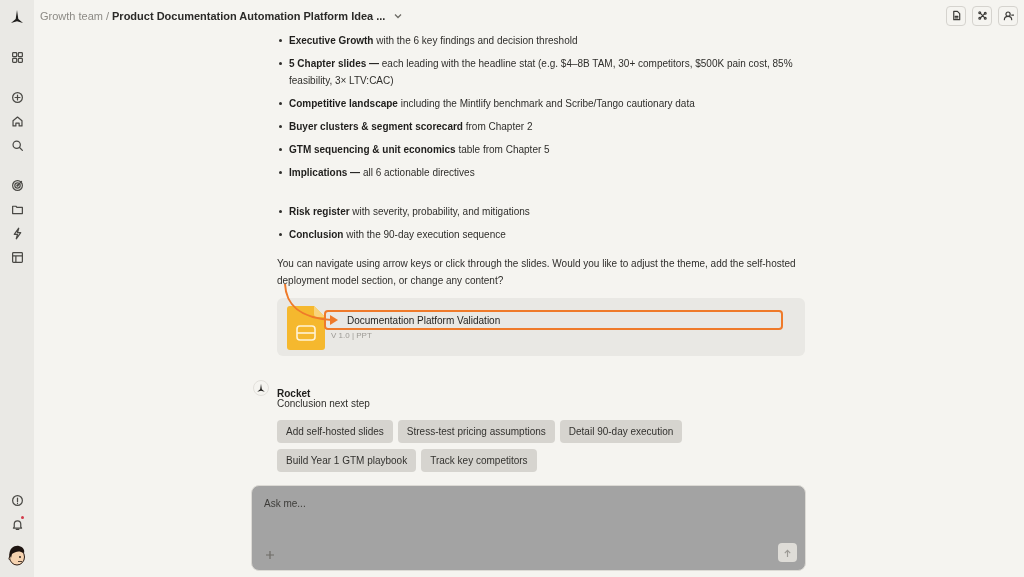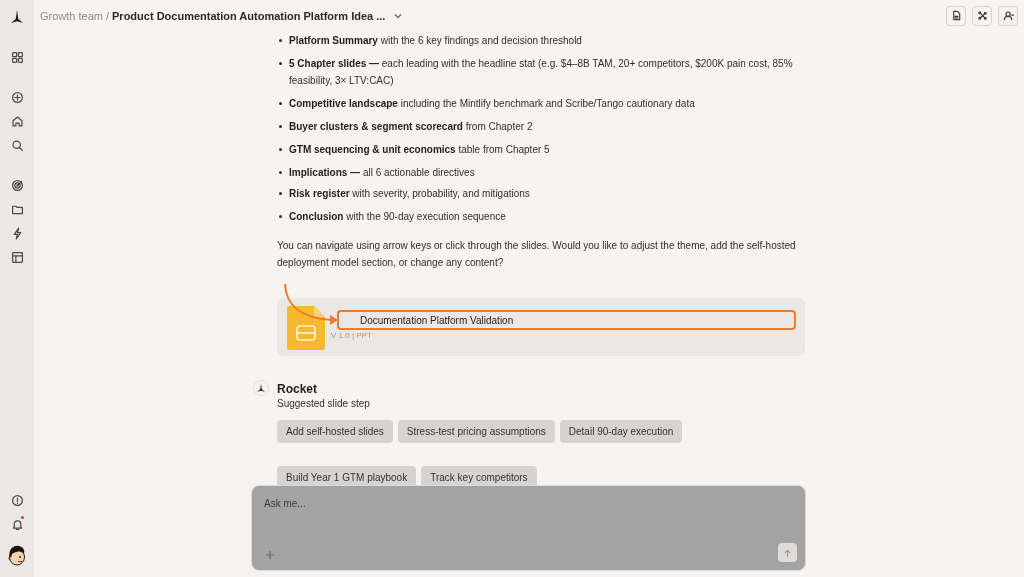--- a/index.html
+++ b/index.html
@@ -56,37 +56,37 @@
     .bullet-list li b { font-weight: bold; color: #1f1e1c; }
 
     .para { font-size: 10px; line-height: 17px; color: #2f2e2b; }
 
     .file-card {
       position: absolute; left: 277px; top: 298px; width: 528px; height: 58px;
       background: #e9e8e4; border-radius: 6px;
     }
     .file-icon { position: absolute; left: 10px; top: 8px; width: 38px; height: 44px; }
     .file-title-box {
-      position: absolute; left: 60px; top: 12px; width: 459px; height: 20px;
+      position: absolute; left: 47px; top: 12px; width: 459px; height: 20px;
       border: 2.5px solid #ef7a2a; border-radius: 4px;
       display: flex; align-items: center; padding-left: 21px;
       font-size: 10px; color: #1f1e1c;
     }
     .file-meta { position: absolute; left: 54px; top: 33px; font-size: 8px; color: #9c9a95; }
     .annot-arrow { position: absolute; left: 280px; top: 282px; width: 64px; height: 44px; pointer-events: none; }
 
     
     .rocket-row { position: absolute; left: 253px; top: 380px; display: flex; align-items: center; }
     .rocket-avatar {
       width: 16px; height: 16px; border-radius: 50%; border: 1px solid #e2e0db;
       background: #f5f4f0; display: flex; align-items: center; justify-content: center;
     }
-    .rocket-name { position: absolute; left: 24px; top: 2px; font-size: 12px; font-weight: bold; color: #1f1e1c; white-space: nowrap; }
+    .rocket-name { position: absolute; left: 24px; top: 8px; font-size: 10px; font-weight: bold; color: #1f1e1c; white-space: nowrap; }
     .suggest-label { position: absolute; left: 277px; top: 398px; font-size: 10px; color: #2f2e2b; }
-    .chips { position: absolute; left: 277px; top: 420px; width: 440px; display: flex; flex-wrap: wrap; gap: 23px 5px; align-items: center; }
+    .chips { position: absolute; left: 277px; top: 420px; width: 440px; display: flex; flex-wrap: wrap; gap: 6px 5px; align-items: center; }
     .chip {
       height: 23px; padding: 0 9px; background: #d6d4cf; border-radius: 4px;
       font-size: 10px; color: #33322f; display: flex; align-items: center; cursor: pointer; white-space: nowrap;
     }
 
     
     .composer {
       position: absolute; left: 251px; top: 485px; width: 555px; height: 86px;
       border: 1px solid #dcdad5; border-radius: 8px; background: #a3a3a3;
     }
@@ -226,26 +226,26 @@
               <path d="M1.5 10.5c0-2.2 1.8-3.5 4-3.5s4 1.3 4 3.5"></path>
               <path d="M9.5 5.5h2"></path>
             </svg>
         </span>
       </div>
     </div>
   </header>
 
   <section class="content">
     <ul class="bullet-list">
-      <li style="margin-bottom:6px;"><b>Platform Summary</b><span> with the 6 key findings and decision threshold</span></li>
-      <li style="margin-bottom:6px;"><b>5 Chapter slides —</b><span> each leading with the headline stat (e.g. $4–8B TAM, 20+ competitors, $200K pain cost, 85% feasibility, 3× LTV:CAC)</span></li>
+      <li style="margin-bottom:6px;"><b>Executive Growth</b><span> with the 6 key findings and decision threshold</span></li>
+      <li style="margin-bottom:6px;"><b>5 Chapter slides —</b><span> each leading with the headline stat (e.g. $4–8B TAM, 30+ competitors, $500K pain cost, 85% feasibility, 3× LTV:CAC)</span></li>
       <li style="margin-bottom:6px;"><b>Competitive landscape</b><span> including the Mintlify benchmark and Scribe/Tango cautionary data</span></li>
       <li style="margin-bottom:6px;"><b>Buyer clusters &amp; segment scorecard</b><span> from Chapter 2</span></li>
       <li style="margin-bottom:6px;"><b>GTM sequencing &amp; unit economics</b><span> table from Chapter 5</span></li>
-      <li style="margin-bottom:4px;"><b>Implications —</b><span> all 6 actionable directives</span></li>
+      <li style="margin-bottom:22px;"><b>Implications —</b><span> all 6 actionable directives</span></li>
       <li style="margin-bottom:6px;"><b>Risk register</b><span> with severity, probability, and mitigations</span></li>
       <li><b>Conclusion</b><span> with the 90-day execution sequence</span></li>
     </ul>
     <p class="para" style="margin-top:12px;">You can navigate using arrow keys or click through the slides. Would you like to adjust the theme, add the self-hosted deployment model section, or change any content?</p>
   </section>
 
   <div class="file-card">
     <div class="file-icon">
       <svg viewBox="0 0 38 44" width="38" height="44">
         <path d="M3 0h24l11 11v30a3 3 0 0 1-3 3H3a3 3 0 0 1-3-3V3a3 3 0 0 1 3-3z" fill="#f5b82e"></path>
@@ -264,21 +264,21 @@
   </svg>
 
   <div class="rocket-row">
     <div class="rocket-avatar">
       <svg viewBox="0 0 16 16" width="10" height="10">
           <path d="M8 1 L9.3 10 L14 14 L8 12.2 L2 14 L6.7 10 Z" fill="#1f1e1c"></path>
         </svg>
     </div>
     <span class="rocket-name">Rocket</span>
   </div>
-  <div class="suggest-label">Suggested slide step</div>
+  <div class="suggest-label">Conclusion next step</div>
   <div class="chips">
     <div class="chip">Add self-hosted slides</div>
     <div class="chip">Stress-test pricing assumptions</div>
     <div class="chip">Detail 90-day execution</div>
     <div class="chip">Build Year 1 GTM playbook</div>
     <div class="chip">Track key competitors</div>
   </div>
 
   <div class="composer">
     <input class="composer-input" type="text" placeholder="Ask me..." style="">

